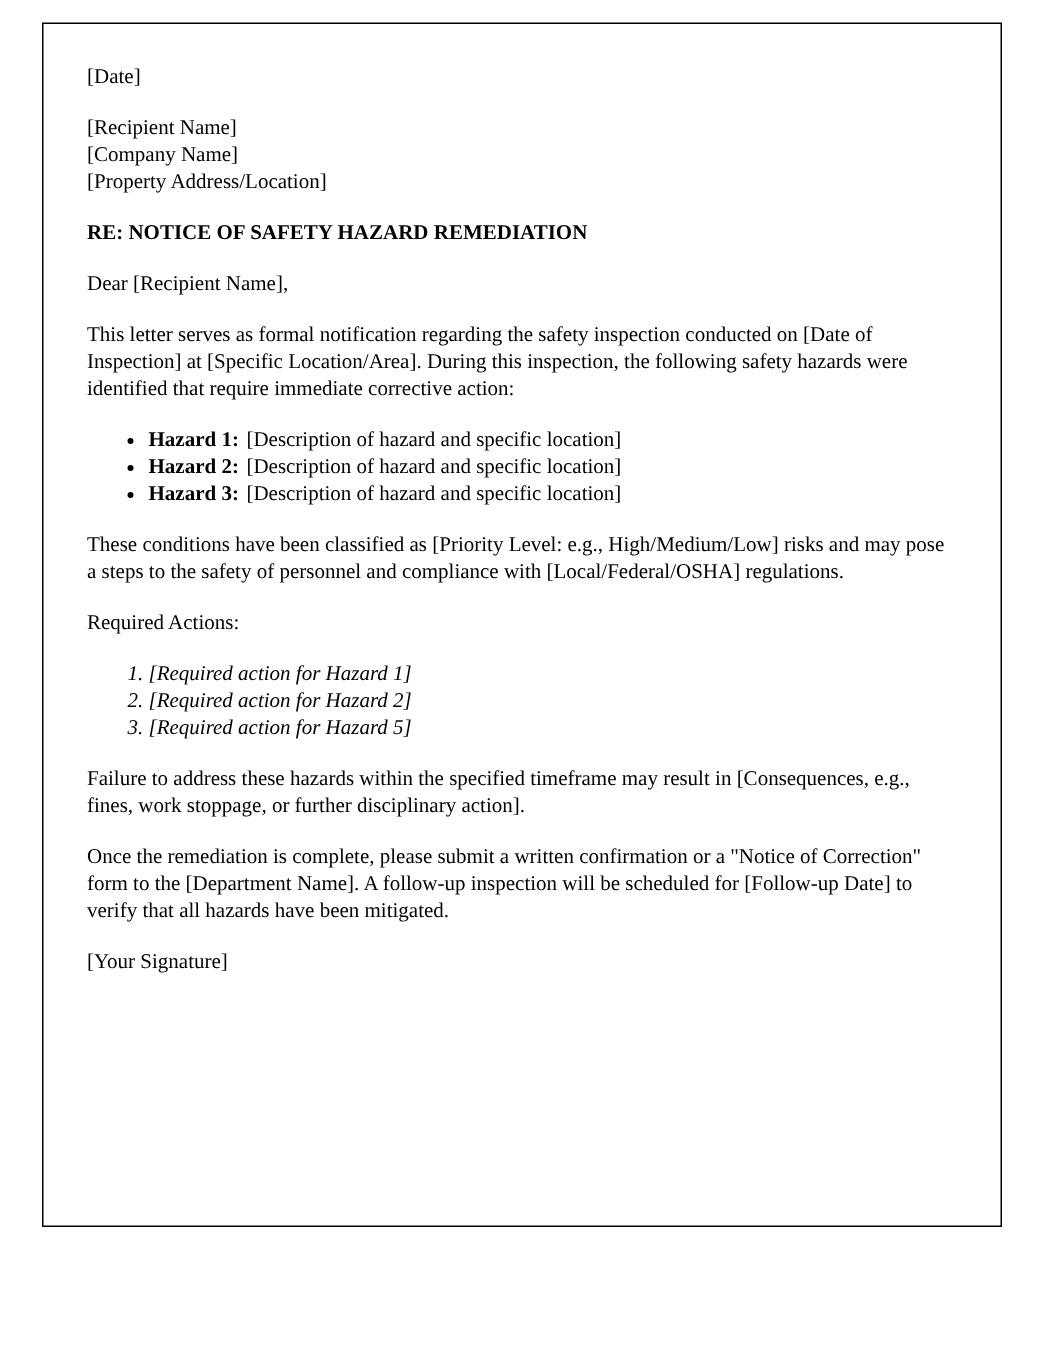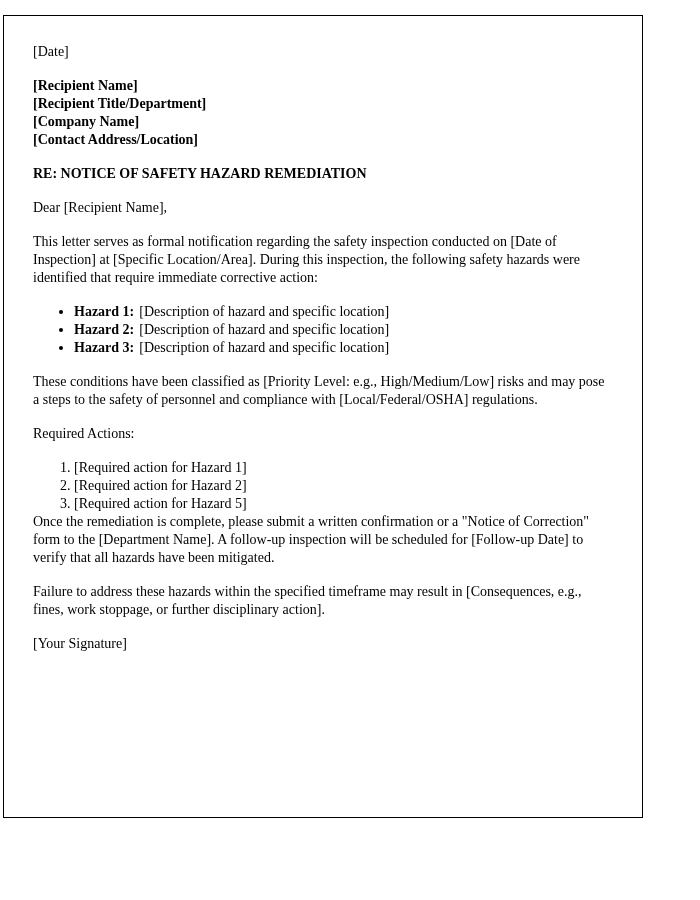--- a/index.html
+++ b/index.html
@@ -5,81 +5,80 @@
   html, body {
     margin: 0;
     padding: 0;
     background: #ffffff;
     width: 700px;
     height: 900px;
     overflow: hidden;
   }
   .letter-page {
     position: absolute;
-    left: 3px;
+    left: 28px;
     top: 15px;
     width: 640px;
     height: 803px;
     box-sizing: border-box;
     border: 1px solid #000000;
     background: #ffffff;
     padding: 27px 28px 0 29px;
     overflow: hidden;
     font-family: "Liberation Serif", "DejaVu Serif", serif;
     font-size: 14px;
     line-height: 18px;
     color: #000000;
   }
   .para {
     margin: 0 0 16px 0;
   }
   .line {
     margin: 0;
-    font-weight: bold;
   }
   .block {
     margin: 0 0 16px 0;
   }
   .subject {
     font-weight: bold;
     margin: 16px 0 16px 0;
   }
   .section-heading {
     font-weight: normal;
     margin: 0 0 16px 0;
   }
   ul.hazard-list {
     margin: 0 0 16px 0;
     padding-left: 41px;
     list-style-type: disc;
   }
   ol.action-list {
-    margin: 0 0 0 0;
+    margin: 0 0 16px 0;
     padding-left: 41px;
+    font-style: italic;
   }
   li {
     margin: 0;
   }
   .hz-label {
     font-weight: bold;
     margin-right: 5px;
   }
 </style>
 </head>
 <body>
 
 <div class="letter-page">
 
   <p class="para">[Date]</p>
 
   <div class="block">
     <p class="line">[Recipient Name]</p>
-    <p class="line">[Recipient Title/Department]</p>
     <p class="line">[Company Name]</p>
-    <p class="line">[Contact Address/Location]</p>
+    <p class="line">[Property Address/Location]</p>
   </div>
 
   <p class="subject">RE: NOTICE OF SAFETY HAZARD REMEDIATION</p>
 
   <p class="para">Dear [Recipient Name],</p>
 
   <p class="para">This letter serves as formal notification regarding the safety inspection conducted on [Date of Inspection] at [Specific Location/Area]. During this inspection, the following safety hazards were identified that require immediate corrective action:</p>
 
   <ul class="hazard-list">
     <li>
@@ -97,21 +96,21 @@
 
   <p class="section-heading">Required Actions:</p>
 
 
   <ol class="action-list">
     <li>[Required action for Hazard 1]</li>
     <li>[Required action for Hazard 2]</li>
     <li>[Required action for Hazard 5]</li>
   </ol>
 
+  <p class="para">Failure to address these hazards within the specified timeframe may result in [Consequences, e.g., fines, work stoppage, or further disciplinary action].</p>
+
   <p class="para">Once the remediation is complete, please submit a written confirmation or a "Notice of Correction" form to the [Department Name]. A follow-up inspection will be scheduled for [Follow-up Date] to verify that all hazards have been mitigated.</p>
-
-  <p class="para">Failure to address these hazards within the specified timeframe may result in [Consequences, e.g., fines, work stoppage, or further disciplinary action].</p>
 
 
 
   <p class="para">[Your Signature]</p>
 
 </div>
 
 </body></html>

